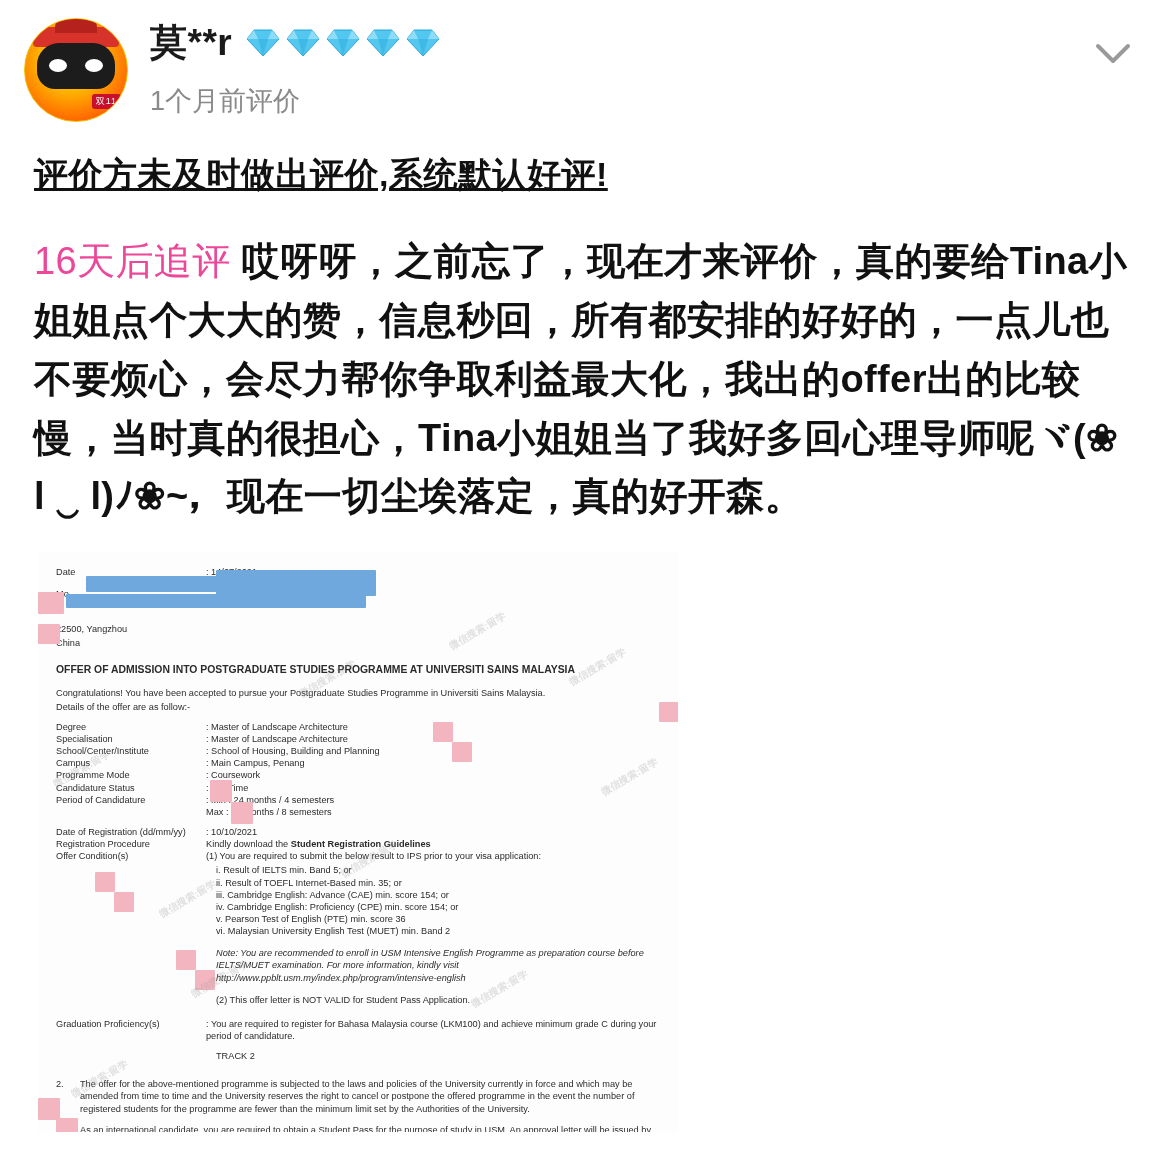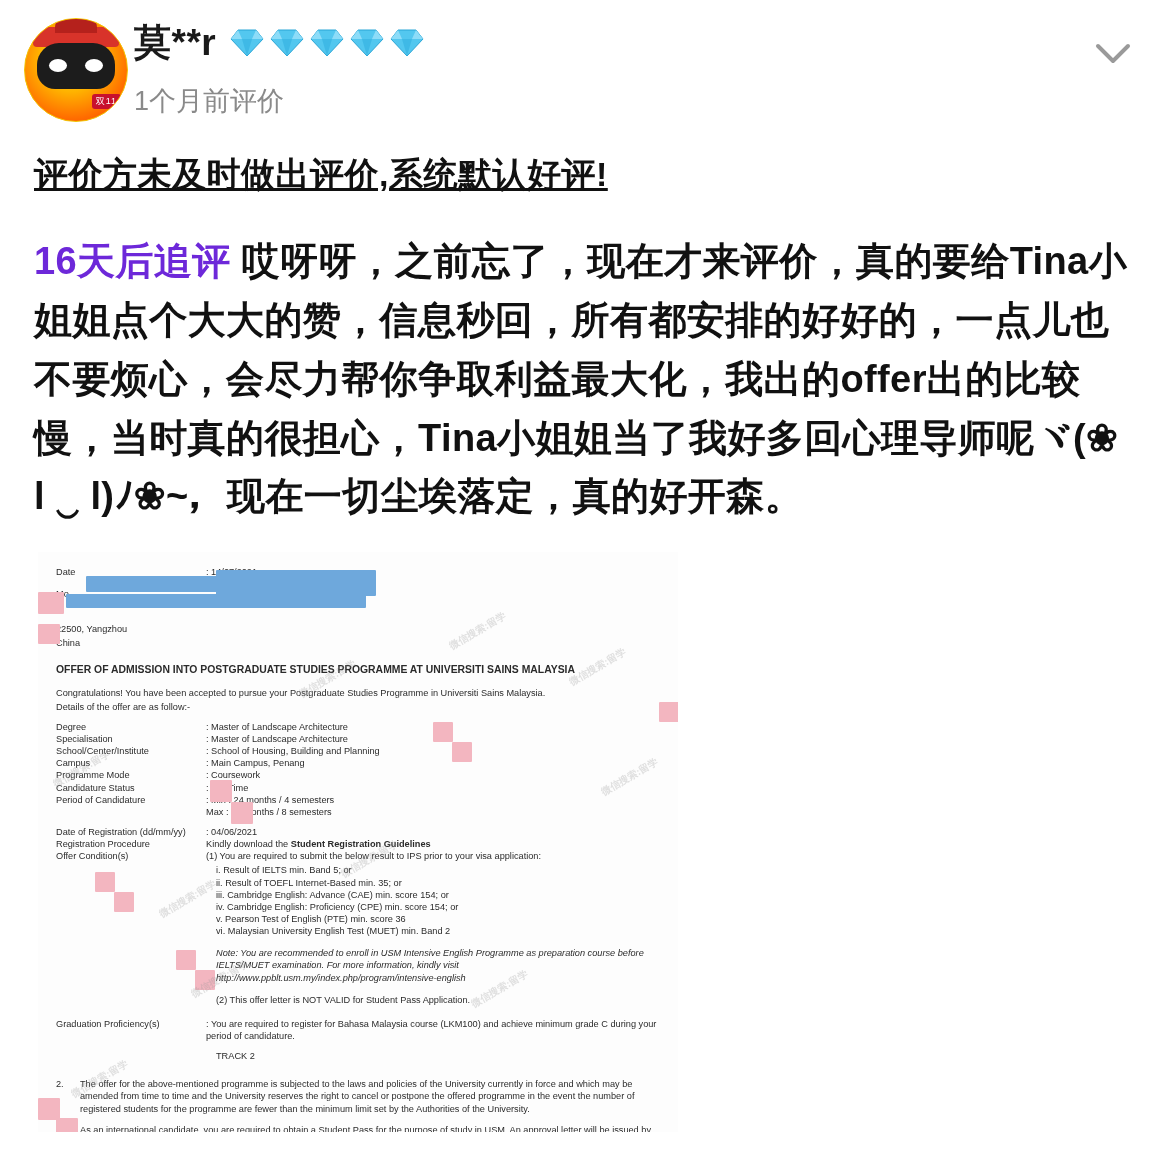--- a/index.html
+++ b/index.html
@@ -82,21 +82,21 @@
     bottom: 12px;
     background: #c8102e;
     color: #fff;
     font-size: 9px;
     padding: 1px 4px;
     border-radius: 3px;
     letter-spacing: 1px;
   }
 
   .header-text {
-    margin-left: 6px;
+    margin-left: 22px;
     padding-top: 6px;
     flex: 1 1 auto;
   }
   .name-row {
     display: flex;
     align-items: center;
     gap: 14px;
   }
   .user-name {
     font-size: 37px;
@@ -148,22 +148,22 @@
   }
   .followup {
     margin-top: 34px;
     font-size: 38px;
     line-height: 1.55;
     font-weight: 700;
     color: #111;
     letter-spacing: 0.4px;
   }
   .followup-tag {
-    color: #6d28d9;
-    font-weight: 700;
+    color: #ec4899;
+    font-weight: 400;
   }
 
   
   .attachment-wrap {
     margin: 26px 0 0 38px;
     width: 640px;
     height: 580px;
     position: relative;
     overflow: hidden;
     background: #000000;
@@ -336,21 +336,21 @@
       <div class="row">
         <span class="lbl">Period of Candidature</span>
         <span class="val">: Min : 24 months / 4 semesters</span>
       </div>
       <div class="row">
         <span class="lbl"></span>
         <span class="val">  Max : 48 months / 8 semesters</span>
       </div>
       <div class="row" style="margin-top:8px">
         <span class="lbl">Date of Registration (dd/mm/yy)</span>
-        <span class="val">: 04/06/2021</span>
+        <span class="val">: 10/10/2021</span>
       </div>
 
       <div class="row">
         <span class="lbl">Registration Procedure</span>
         <span class="val">Kindly download the <span class="bold">Student Registration Guidelines</span></span>
       </div>
       <div class="row">
         <span class="lbl">Offer Condition(s)</span>
         <span class="val">(1) You are required to submit the below result to IPS prior to your visa application:</span>
       </div>

